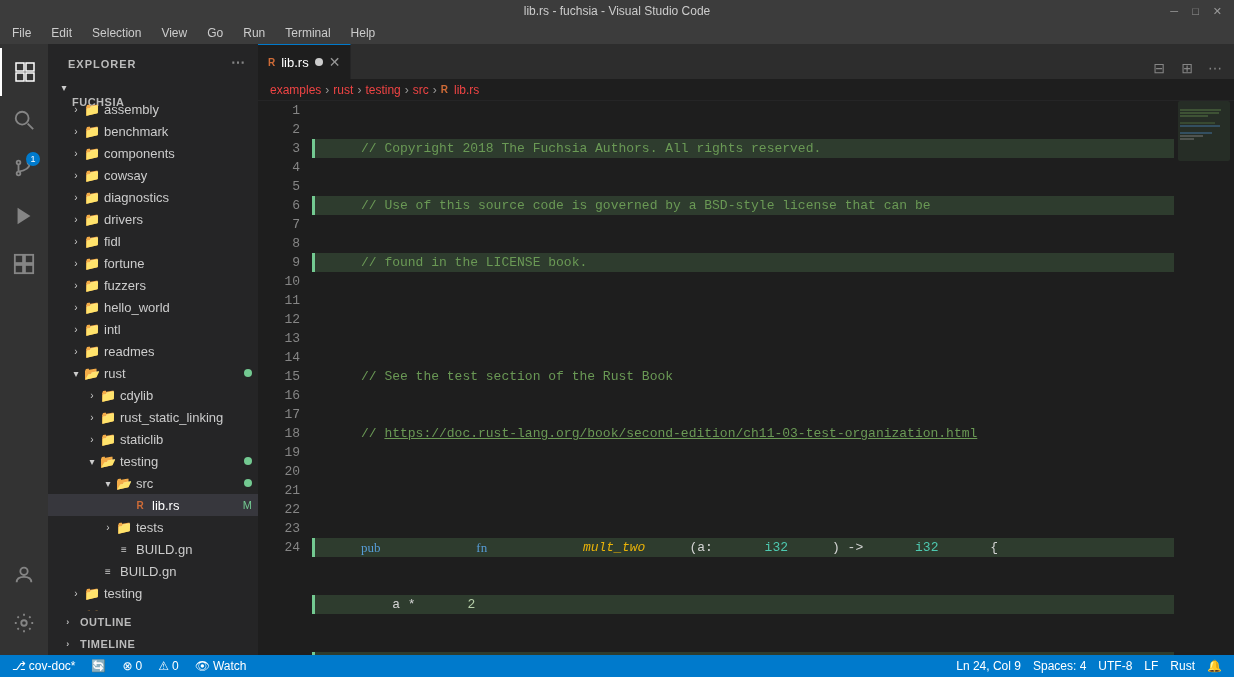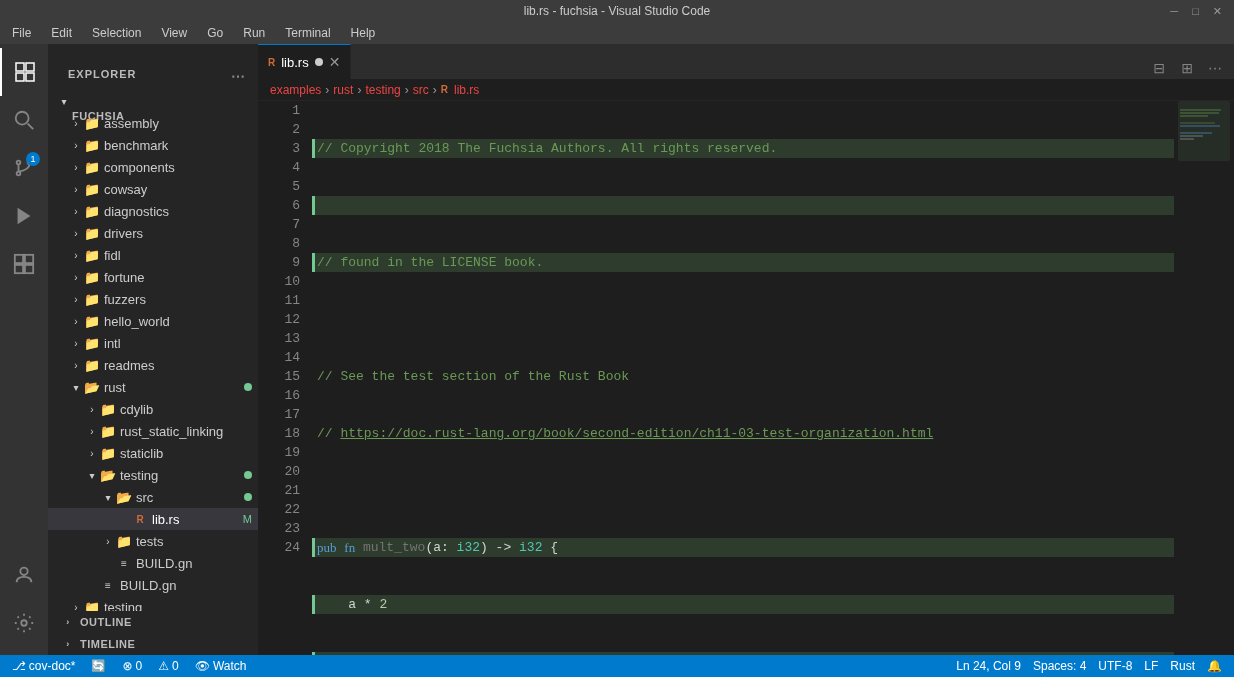--- a/index.html
+++ b/index.html
@@ -100,27 +100,27 @@
     
     #sidebar {
       width: 210px;
       background: #252526;
       display: flex;
       flex-direction: column;
       flex-shrink: 0;
       overflow: hidden;
     }
     #sidebar-header {
-      padding: 24px 12px 6px 20px;
+      padding: 10px 12px 6px 20px;
       font-size: 11px;
       font-weight: bold;
       letter-spacing: 1px;
       color: #bbbbbb;
       display: flex;
-      align-items: flex-start;
+      align-items: flex-end;
       justify-content: space-between;
       flex-shrink: 0;
     }
     #sidebar-header .header-icons {
       display: flex;
       gap: 6px;
       color: #858585;
     }
     #sidebar-tree {
       flex: 1;
@@ -271,26 +271,26 @@
     }
     #code-content {
       flex: 1;
       font-family: 'Consolas', 'Courier New', monospace;
       font-size: 13px;
       line-height: 19px;
       white-space: pre;
       padding-left: 4px;
       overflow: visible;
     }
-    .line { display: flex; align-items: flex-start; min-height: 19px; }
+    .line { display: flex; align-items: flex-start; min-height: 19px; gap: 44px; }
     .line.highlighted { background: rgba(144, 238, 144, 0.15); }
     
     .c-comment { color: #6a9955; }
     .c-keyword { color: #569cd6; font-family: Liberation Serif, serif; }
-    .c-fn-name { color: #737373; }
+    .c-fn-name { color: #eab308; font-style: italic; }
     .c-type { color: #4ec9b0; }
     .c-number { color: #b5cea8; }
     .c-url { color: #6a9955; text-decoration: underline; }
     .c-plain { color: #d4d4d4; }
     
     .line-modified-bar {
       width: 3px;
       background: #73c991;
       height: 19px;
       flex-shrink: 0;
@@ -666,21 +666,21 @@
             <div>19</div>
             <div>20</div>
             <div>21</div>
           <div>22</div>
             <div>23</div>
             <div>24</div>
         </div>
 
         <div id="code-content">
           <div class="line highlighted"><span class="line-modified-bar"></span><span class="c-comment">// Copyright 2018 The Fuchsia Authors. All rights reserved.</span></div>
-          <div class="line highlighted"><span class="line-modified-bar"></span></div>
+          <div class="line highlighted"><span class="line-modified-bar"></span><span class="c-comment">// Use of this source code is governed by a BSD-style license that can be</span></div>
           <div class="line highlighted"><span class="line-modified-bar"></span><span class="c-comment">// found in the LICENSE book.</span></div>
           <div class="line"><span class="line-spacer"></span></div>
           <div class="line"><span class="line-spacer"></span><span class="c-comment">// See the test section of the Rust Book</span></div>
           <div class="line"><span class="line-spacer"></span><span class="c-comment">// <span class="c-url">https://doc.rust-lang.org/book/second-edition/ch11-03-test-organization.html</span></span></div>
           <div class="line"><span class="line-spacer"></span></div>
           <div class="line highlighted"><span class="line-modified-bar"></span><span class="c-keyword">pub</span><span class="c-plain"> </span><span class="c-keyword">fn</span><span class="c-plain"> </span><span class="c-fn-name">mult_two</span><span class="c-plain">(a: </span><span class="c-type">i32</span><span class="c-plain">) -&gt; </span><span class="c-type">i32</span><span class="c-plain"> {</span></div>
           <div class="line highlighted"><span class="line-modified-bar"></span><span class="c-plain">    a * </span><span class="c-number">2</span></div>
           <div class="line highlighted"><span class="line-modified-bar"></span><span class="c-plain">}</span></div>
           
           

